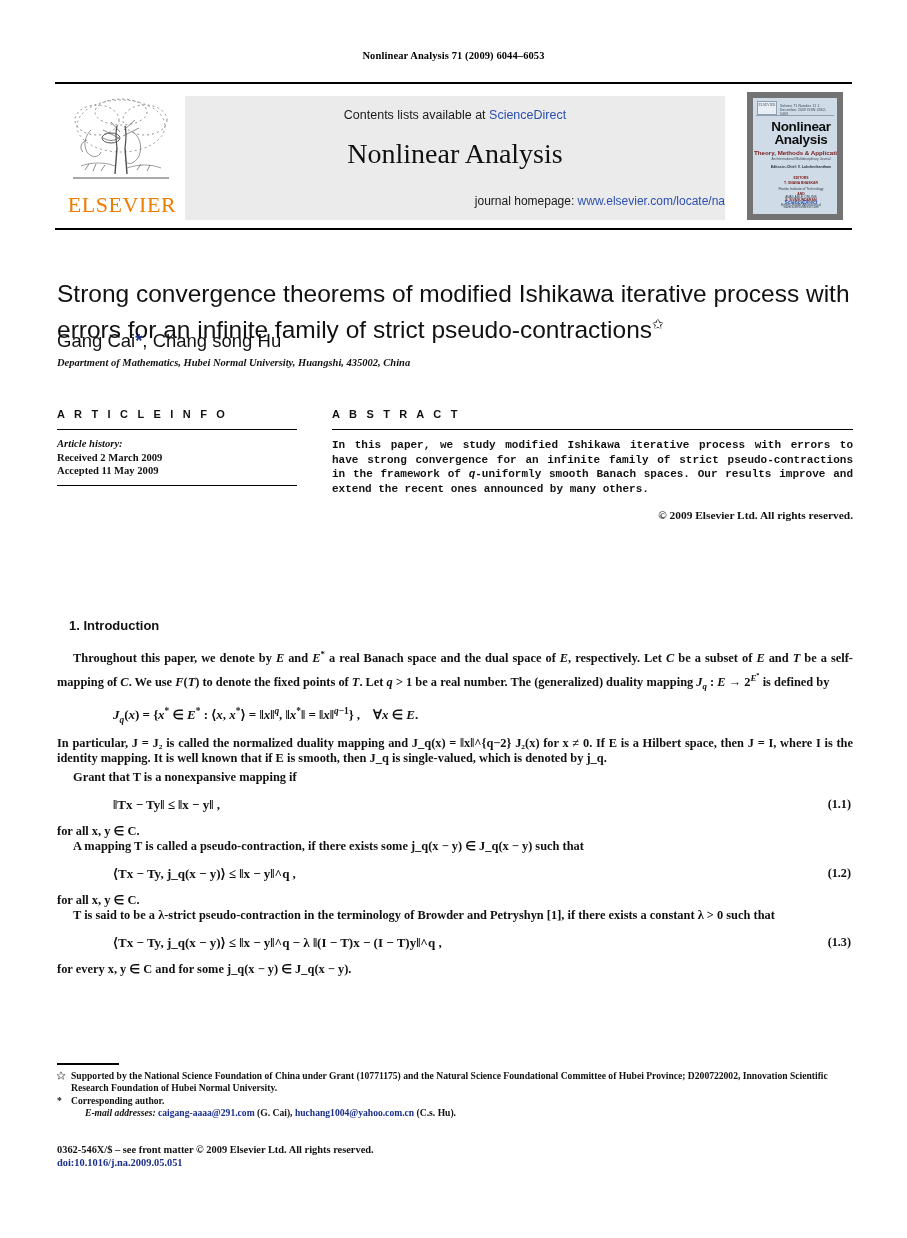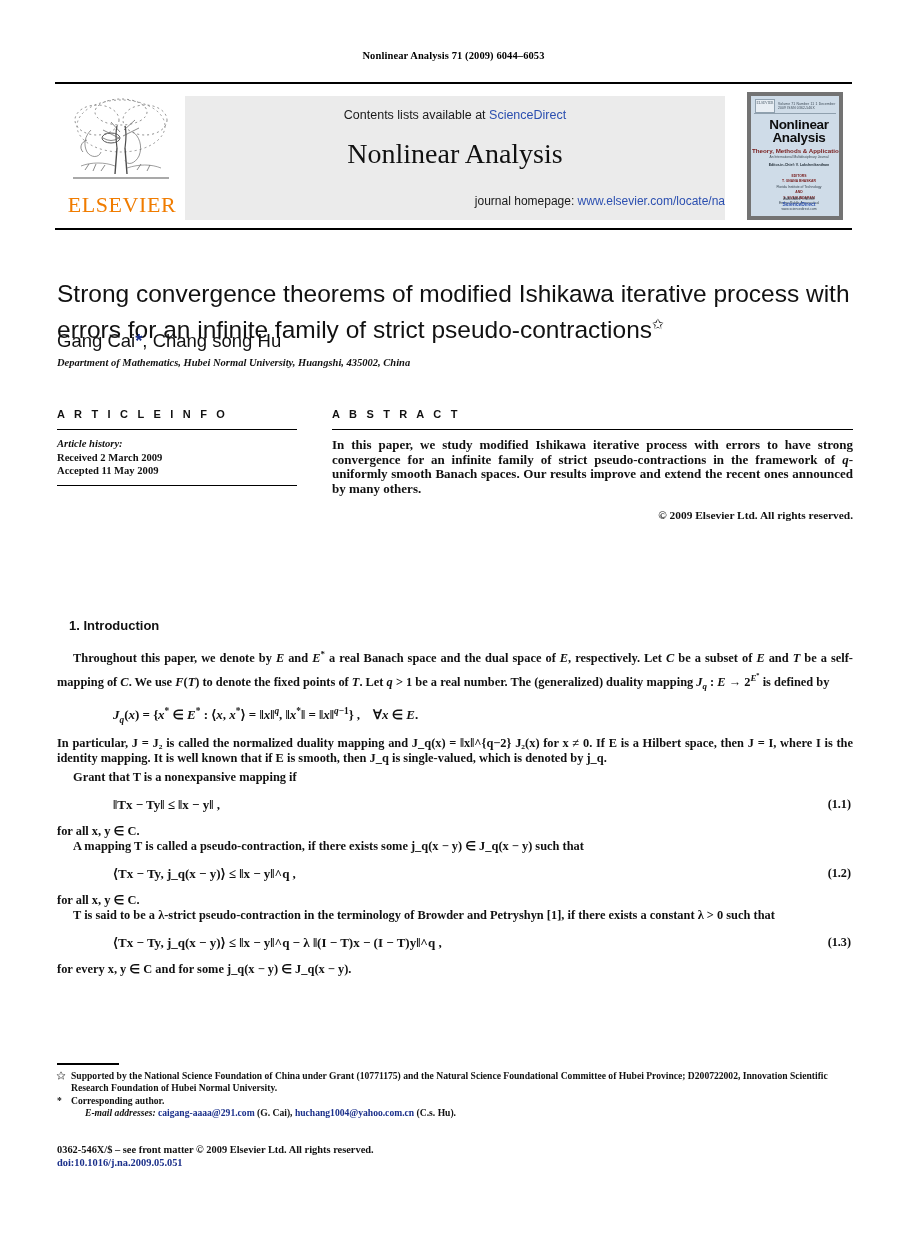--- a/index.html
+++ b/index.html
@@ -53,21 +53,21 @@
     font-family:"Liberation Serif", serif; font-size:28px; color:#111;
   }
   .banner .b3 {
     position:absolute; top:98px; left:0; width:540px; text-align:right;
     font-family:"Liberation Sans", sans-serif; font-size:12px; color:#1a1a1a;
   }
   .banner .b3 .url { color:#2b4fb0; }
 
   .cover {
     position:absolute; left:692px; top:0px; width:96px; height:128px;
-    background:#cfdce8; border:4px solid #737373; box-sizing:border-box;
+    background:#cfdce8; border:6px solid #737373; box-sizing:border-box;
     overflow:hidden;
   }
   .cover .cov-top {
     position:absolute; top:3px; left:3px; right:3px; height:14px;
     border-bottom:1px solid #8fa0ae;
   }
   .cover .cov-el {
     position:absolute; left:1px; top:0px; width:20px; height:14px;
     background:#e8eef4; border:1px solid #8fa0ae; box-sizing:border-box;
     font-size:3.6px; color:#4a5a68; text-align:center; line-height:4px; padding-top:1px;
@@ -136,21 +136,21 @@
   .hr-thin { height:1.3px; background:#000; margin-top:9px; }
   .hr-thin2 { height:1.3px; background:#000; margin-top:7px; margin-bottom:6px; }
 
   .info-body {
     font-family:"Liberation Serif", serif; font-size:10.6px; line-height:13.4px;
     font-weight:bold; color:#111; margin-top:7px;
   }
   .info-body .it { font-style:italic; }
 
   .abs-body {
-    font-family:Liberation Serif, serif; font-size:13px; line-height:14.6px;
+    font-family:Liberation Mono, monospace; font-size:11px; line-height:14.6px;
     color:#111; font-weight:bold; text-align:justify; margin-top:8px;
   }
   .abs-copy {
     font-family:"Liberation Serif", serif; font-size:11.4px; font-weight:bold;
     text-align:right; margin-top:12px; color:#111;
   }
 
   
   .body-wrap { position:absolute; left:57px; top:618px; width:796px; }
   h2.sec {

